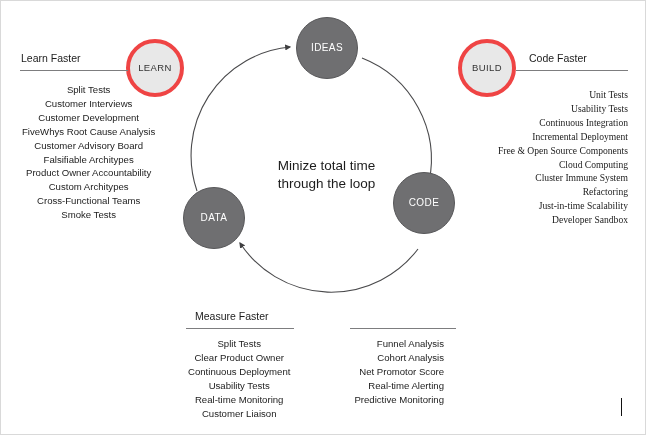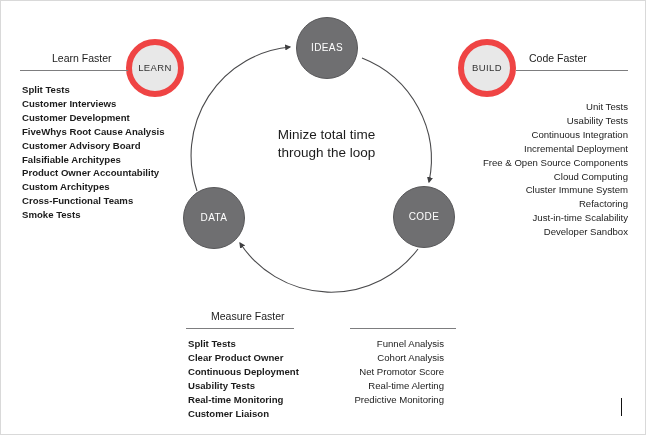--- a/index.html
+++ b/index.html
@@ -42,90 +42,90 @@
     letter-spacing: 0.4px;
   }
   .node-dark {
     background: #6f6f71;
     border: 1px solid #58585a;
     color: #ffffff;
     font-size: 10px;
   }
   .node-light {
     background: #e8e8e8;
-    border: 6px solid #ef4444;
+    border: 4px solid #ef4444;
     color: #333333;
     font-size: 9.5px;
   }
   .node span { display: block; line-height: 1; }
 
   #node-ideas   { left: 296px; top: 17px;  width: 62px;  height: 62px; }
-  #node-code    { left: 393px; top: 186px; width: 62px;  height: 62px; }
+  #node-code    { left: 393px; top: 172px; width: 62px;  height: 62px; }
   #node-data    { left: 183px; top: 187px; width: 62px;  height: 62px; }
   #node-learn   { left: 126px; top: 39px;  width: 58px;  height: 58px; }
   #node-build   { left: 458px; top: 39px;  width: 58px;  height: 58px; }
   #node-measure { left: 292px; top: 296px; width: 60px;  height: 60px; }
 
   
   #loop-svg {
     position: absolute;
     left: 0; top: 0;
     width: 646px; height: 435px;
     pointer-events: none;
   }
 
   
   #center-caption {
     position: absolute;
     left: 249px;
-    top: 126px;
+    top: 157px;
     width: 155px;
     text-align: center;
     font-size: 13.5px;
     line-height: 18px;
     color: #1c1c1c;
   }
 
   
   .section-title {
     position: absolute;
     font-size: 10.5px;
     color: #1c1c1c;
     white-space: nowrap;
   }
   .rule {
     position: absolute;
     height: 0;
     border-top: 1.4px solid #7d7d7f;
   }
 
-  #title-learn   { left: 21px;  top: 52px; margin-left: 31px; }
+  #title-learn   { left: 21px;  top: 52px; }
   #rule-learn    { left: 20px;  top: 70px; width: 108px; }
 
   #title-code    { left: 529px; top: 52px; text-align: left; }
   #rule-code     { left: 516px; top: 70px; width: 112px; }
 
-  #title-measure { left: 187px; top: 310px; padding-left: 24px; }
+  #title-measure { left: 171px; top: 310px; padding-left: 24px; }
   #rule-measure  { left: 186px; top: 328px; width: 108px; }
   #rule-measure2 { left: 350px; top: 328px; width: 106px; }
 
   
   .list {
     position: absolute;
     font-size: 9.6px;
     line-height: 13.9px;
     color: #1c1c1c;
     white-space: nowrap;
   }
   .list div { white-space: nowrap; }
-  .list-left  { text-align: left; font-weight: bold; }
+  .list-left  { text-align: center; }
   .list-right { text-align: right; }
 
   #list-learn   { left: 22px;  top: 83px; }
-  #list-build   { right: 18px; top: 100px; }
+  #list-build   { right: 18px; top: 88px; font-family: Liberation Serif, serif; }
   #list-measure-left  { left: 188px; top: 337px; }
   #list-measure-right { left: 185px; top: 337px; width: 259px; }
 
   
   #corner-tick {
     position: absolute;
     left: 621px;
     top: 398px;
     width: 0;
     height: 18px;

